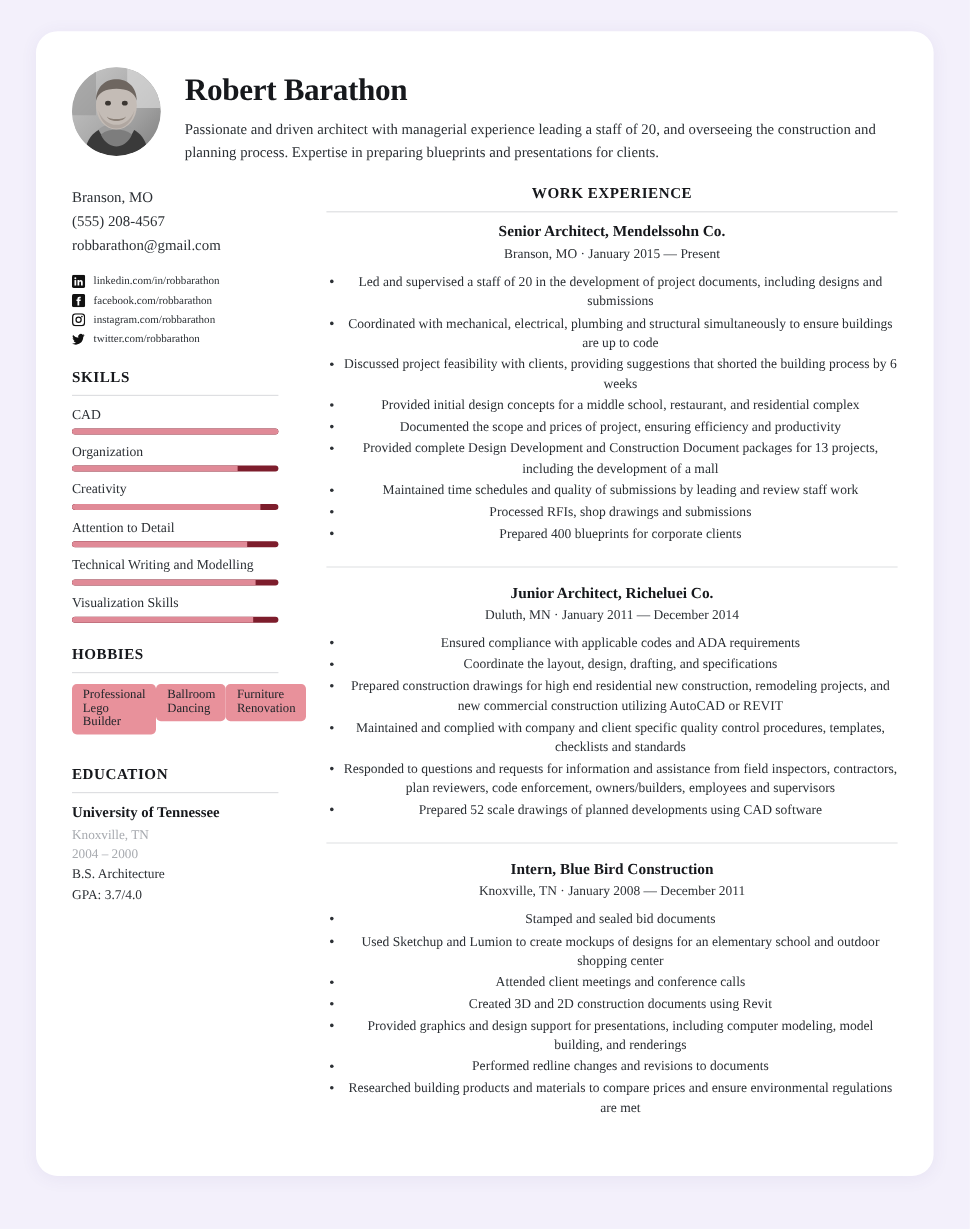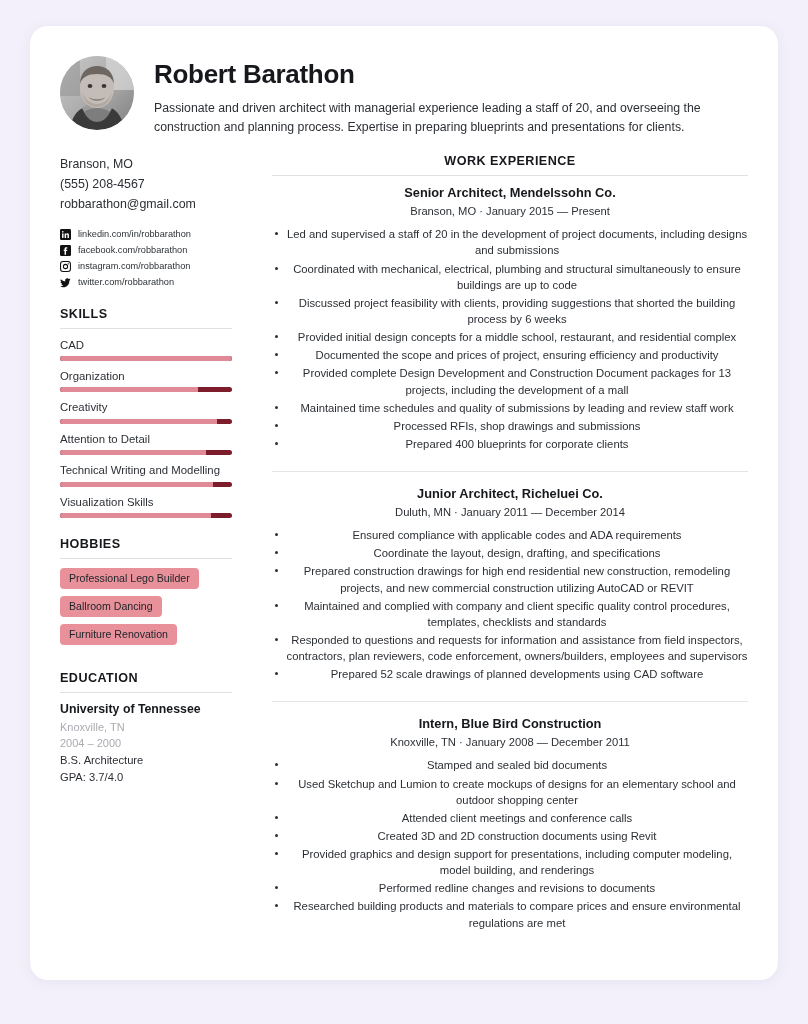--- a/index.html
+++ b/index.html
@@ -10,20 +10,21 @@
     background: #f3f0fb;
     font-family: "Liberation Sans", sans-serif;
     -webkit-font-smoothing: antialiased;
   }
 
   .page-wrap {
     width: 808px;
     height: 1011px;
     padding: 26px 30px 44px 30px;
     background: #f3f0fb;
+    font-family: Liberation Serif, serif;
   }
 
   .resume {
     width: 748px;
     height: 954px;
     background: #ffffff;
     border-radius: 18px;
     box-shadow: 0 2px 14px rgba(90, 70, 140, 0.07);
     padding: 26px 30px 0 30px;
     overflow: hidden;
@@ -131,21 +132,21 @@
   
   .hobby {
     display: inline-block;
     background: #e8919b;
     color: #22252a;
     font-size: 10.6px;
     padding: 4px 9px 5px 9px;
     border-radius: 4px;
     margin-bottom: 7px;
   }
-  .hobby-wrap { display: flex; flex-direction: column; align-items: flex-start; }
+  .hobby-wrap { display: flex; flex-direction: row; align-items: flex-start; }
 
   
   .edu-school {
     font-size: 12.3px;
     font-weight: bold;
     color: #16181c;
     margin-bottom: 3px;
   }
   .edu-muted {
     font-size: 11px;

